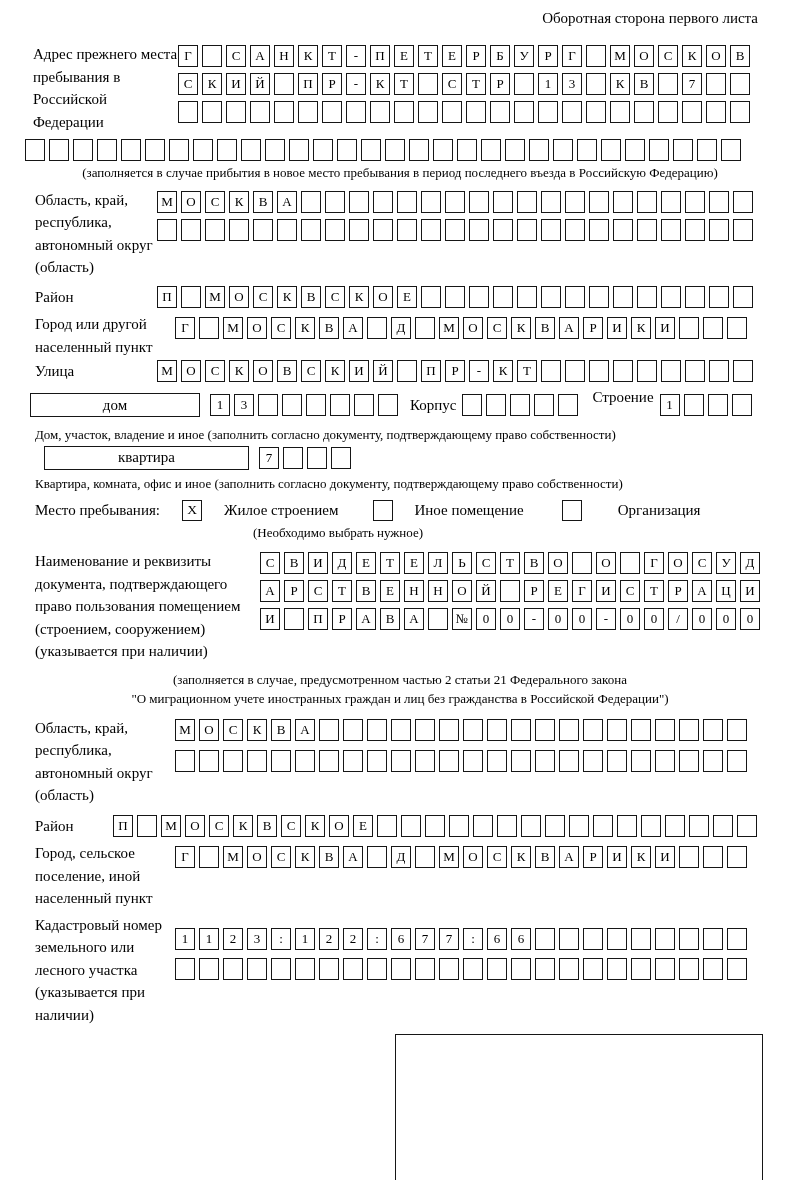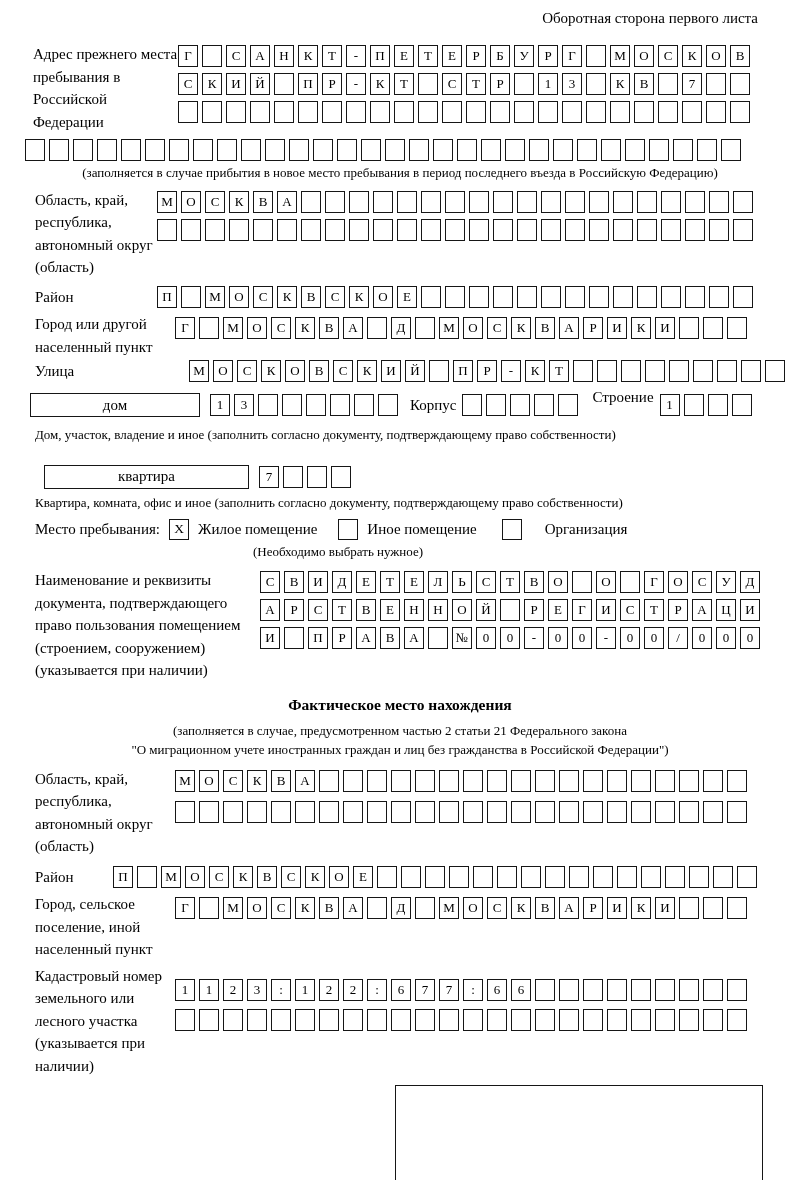--- a/index.html
+++ b/index.html
@@ -273,21 +273,21 @@
         <span class="cell">Р</span>
         <span class="cell">И</span>
         <span class="cell">К</span>
         <span class="cell">И</span>
         <span class="cell"></span>
         <span class="cell"></span>
         <span class="cell"></span>
       </div>
   </div>
 
-  <div class="flex" style="margin:2px 0 0 35px;gap:32px;">
+  <div class="flex" style="margin:2px 0 0 35px;">
     <div class="label" style="width:122px;">Улица</div>
     <div class="cells">
         <span class="cell">М</span>
         <span class="cell">О</span>
         <span class="cell">С</span>
         <span class="cell">К</span>
         <span class="cell">О</span>
         <span class="cell">В</span>
         <span class="cell">С</span>
         <span class="cell">К</span>
@@ -334,35 +334,35 @@
     <div class="inline-label" style="margin:0 6px 16px 14px;">Строение</div>
     <div class="cells">
         <span class="cell">1</span>
         <span class="cell"></span>
         <span class="cell"></span>
         <span class="cell"></span>
       </div>
   </div>
   <div class="caption" style="margin:4px 0 0 35px;">Дом, участок, владение и иное (заполнить согласно документу, подтверждающему право собственности)</div>
 
-  <div class="flex aic" style="margin:20px 0 0 30px;padding-left:14px;">
+  <div class="flex aic" style="margin:1px 0 0 30px;padding-left:14px;">
     <div class="wide-box" style="width:205px;">квартира</div>
     <div class="cells" style="margin-left:10px;">
         <span class="cell">7</span>
         <span class="cell"></span>
         <span class="cell"></span>
         <span class="cell"></span>
       </div>
   </div>
   <div class="caption" style="margin:5px 0 0 35px;">Квартира, комната, офис и иное (заполнить согласно документу, подтверждающему право собственности)</div>
 
-  <div class="flex aic" style="margin:6px 0 0 35px;gap:9px;font-size:15px;">
+  <div class="flex aic" style="margin:6px 0 0 35px;gap:22px;font-size:15px;">
     <span>Место пребывания:</span>
     <span class="checkbox">X</span>
-    <span>Жилое помещение</span>
+    <span>Жилое строением</span>
     <span class="checkbox" style="margin-left:12px;"></span>
     <span>Иное помещение</span>
     <span class="checkbox" style="margin-left:16px;"></span>
     <span style="margin-left:14px;">Организация</span>
   </div>
   <div class="caption" style="margin:3px 0 0 253px;">(Необходимо выбрать нужное)</div>
 
   <div class="flex" style="margin:8px 0 0 35px;">
     <div class="label" style="width:225px;">Наименование и реквизиты документа, подтверждающего право пользования помещением (строением, сооружением) (указывается при наличии)</div>
     <div class="rows" style="margin-top:2px;">
@@ -431,21 +431,20 @@
           <span class="cell">0</span>
           <span class="cell">0</span>
           <span class="cell">/</span>
           <span class="cell">0</span>
           <span class="cell">0</span>
           <span class="cell">0</span>
         </div>
     </div>
   </div>
 
-  <div class="section-title" style="margin-top:14px;">Фактическое место нахождения</div>
   <div class="caption center" style="margin-top:8px;">(заполняется в случае, предусмотренном частью 2 статьи 21 Федерального закона</div>
   <div class="caption center">"О миграционном учете иностранных граждан и лиц без гражданства в Российской Федерации")</div>
 
   <div class="flex" style="margin:8px 0 0 35px;">
     <div class="label" style="width:140px;">Область, край, республика, автономный округ (область)</div>
     <div class="rows" style="margin-top:2px;gap:9px;">
       <div class="cells">
           <span class="cell">М</span>
           <span class="cell">О</span>
           <span class="cell">С</span>

